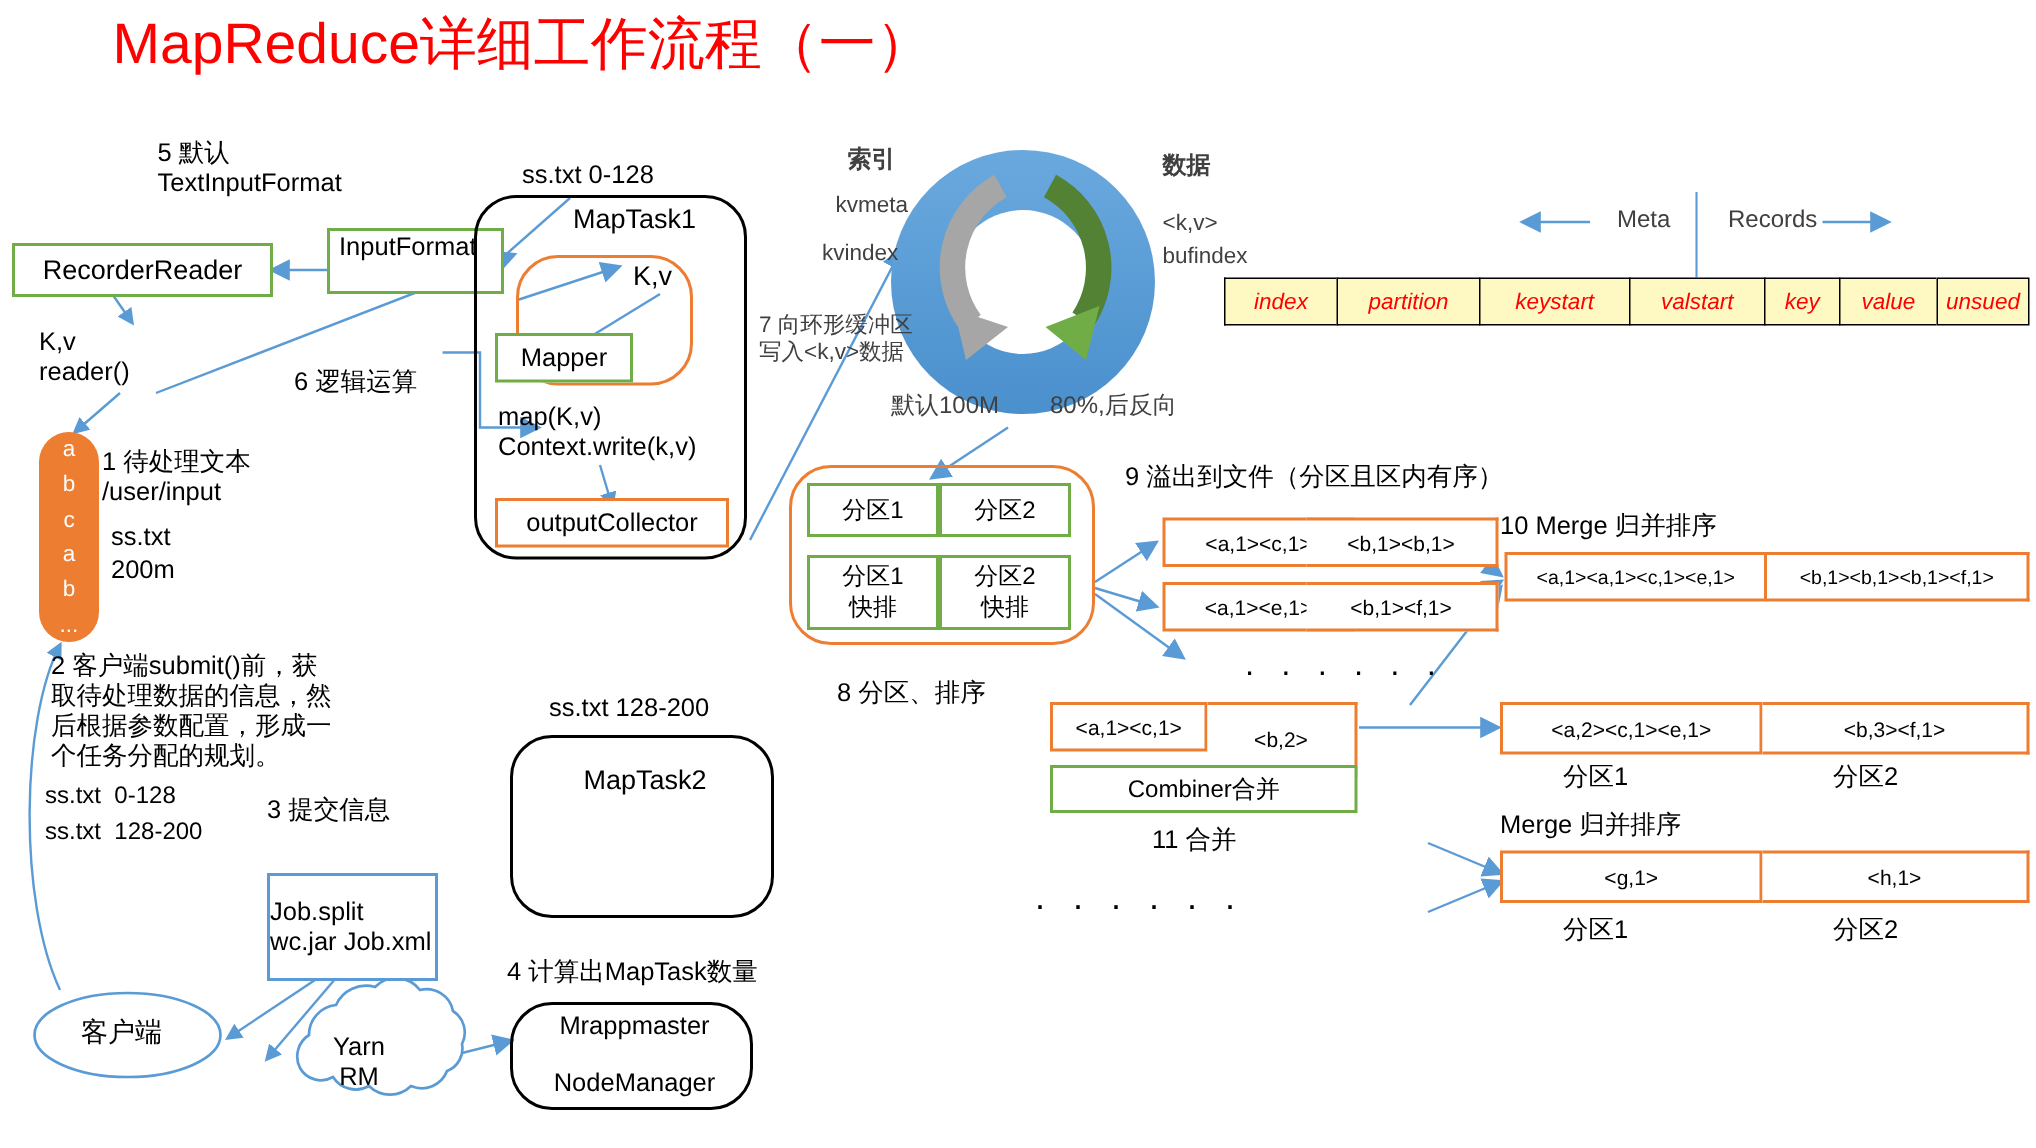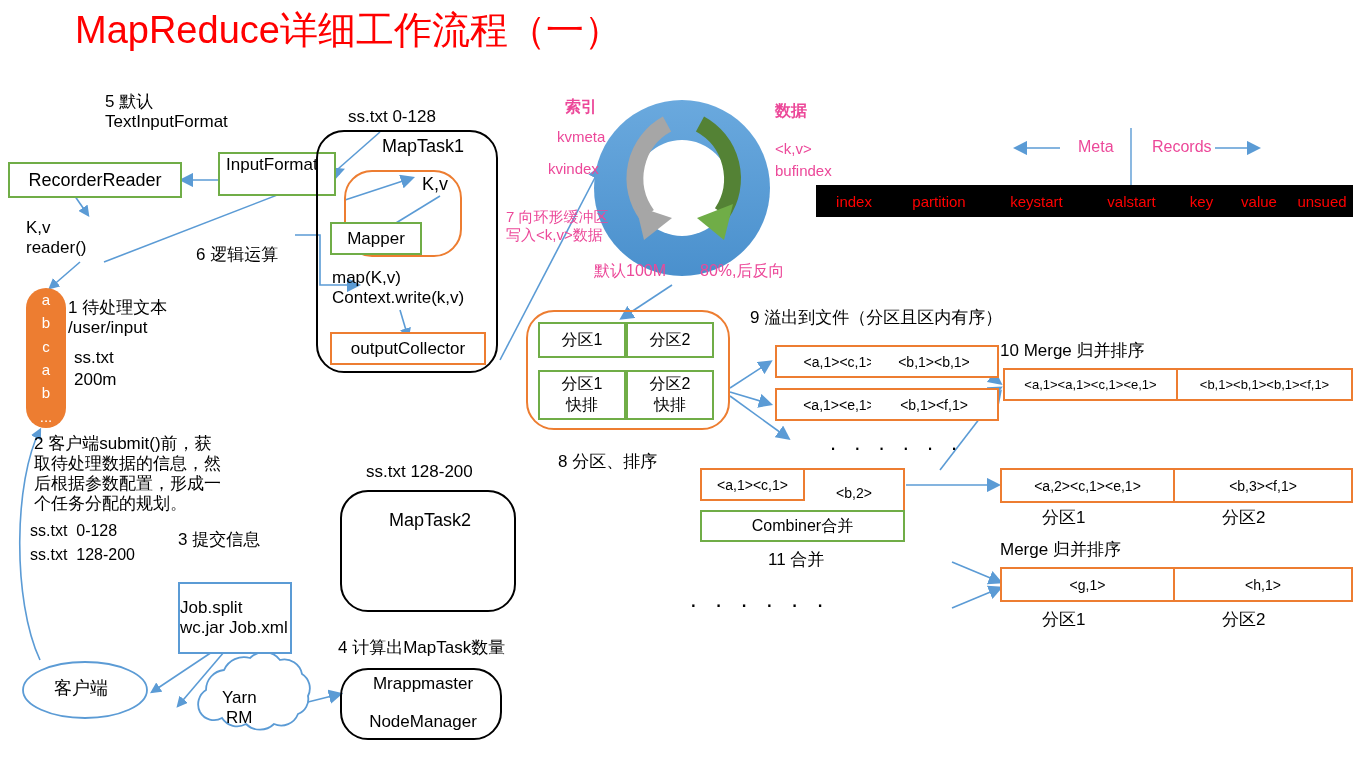--- a/index.html
+++ b/index.html
@@ -1,30 +1,30 @@
 <!DOCTYPE html>
 <html><head>
 <meta charset="utf-8">
 <style>
   html,body{margin:0;padding:0;background:#ffffff;}
   body{font-family:"Liberation Sans","DejaVu Sans",sans-serif;}
   #stage{position:relative;width:1357px;height:765px;background:#fff;overflow:hidden;}
   .abs{position:absolute;box-sizing:border-box;border-radius:28px;}
   .txt{position:absolute;box-sizing:border-box;white-space:pre;line-height:1.18;color:#000;}
-  .red{color:#ec4899;}
+  .red{color:#404040;}
   .title{font-size:38px;color:#ff0000;letter-spacing:0px;}
   .box{position:absolute;box-sizing:border-box;display:flex;align-items:center;justify-content:center;background:#fff;}
   .b-green{border:2px solid #70ad47;}
   .b-orange{border:2px solid #ed7d31;}
   .b-black{border:2px solid #000000;}
   .b-blue{border:2px solid #5b9bd5;}
   .fill-orange{background:#ed7d31;border:none;color:#fff;}
   svg.ov{position:absolute;left:0;top:0;width:1357px;height:765px;overflow:visible;pointer-events:none;}
   .tbl{position:absolute;display:flex;box-sizing:border-box;}
-  .tbl > div{box-sizing:border-box;border:1px solid #000;border-right:none;display:flex;align-items:center;justify-content:center;color:#ff0000;background:#000000;}
+  .tbl > div{box-sizing:border-box;border:1px solid #000;border-right:none;display:flex;align-items:center;justify-content:center;color:#ff0000;background:#fef9c3;font-style:italic;}
   .tbl > div:last-child{border-right:1px solid #000;}
   .cell{position:absolute;box-sizing:border-box;display:flex;align-items:center;justify-content:center;border:2px solid #ed7d31;background:#fff;}
   .cellg{position:absolute;box-sizing:border-box;display:flex;align-items:center;justify-content:center;border:2px solid #70ad47;background:#fff;}
   .dots{position:absolute;color:#000;font-size:26px;letter-spacing:6px;font-family:"Liberation Sans",sans-serif;}
 </style>
 </head>
 <body>
 
 <div id="stage">
 

